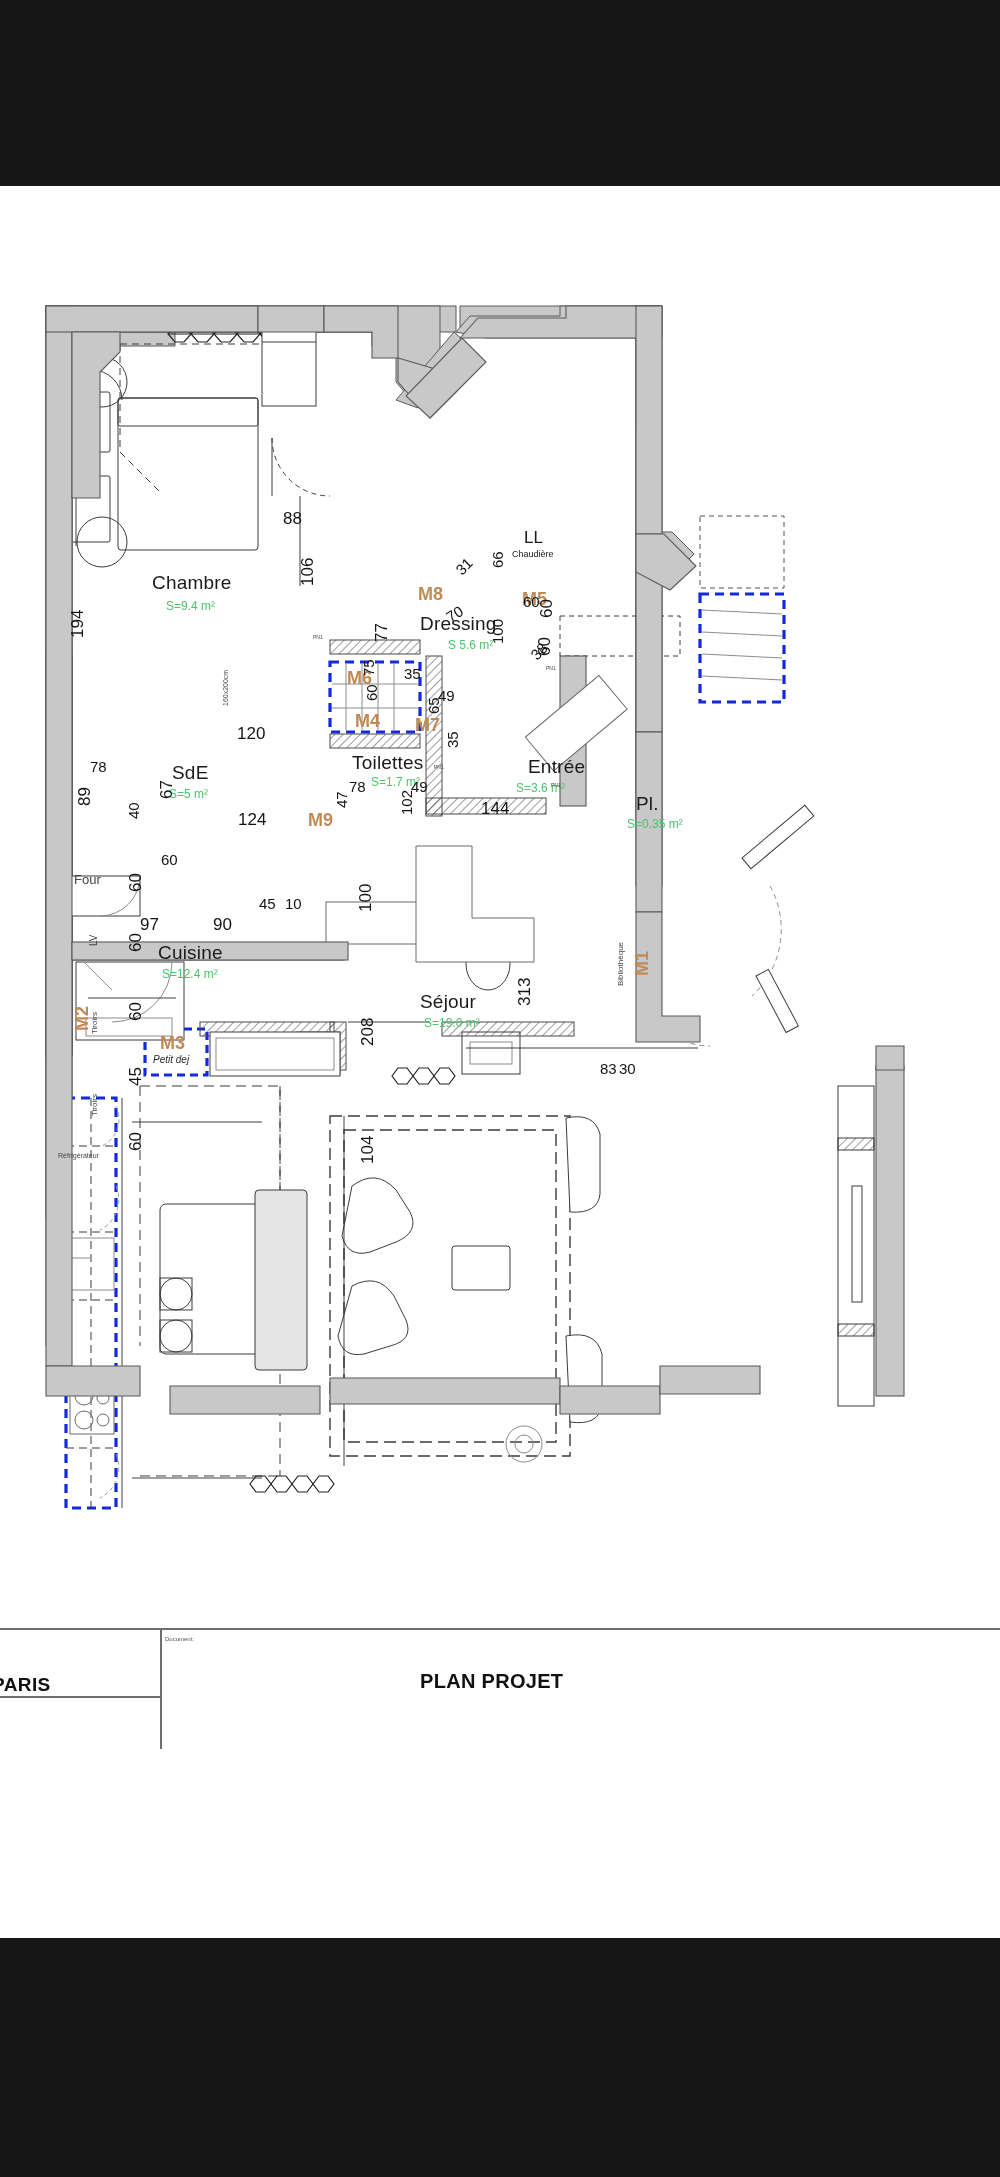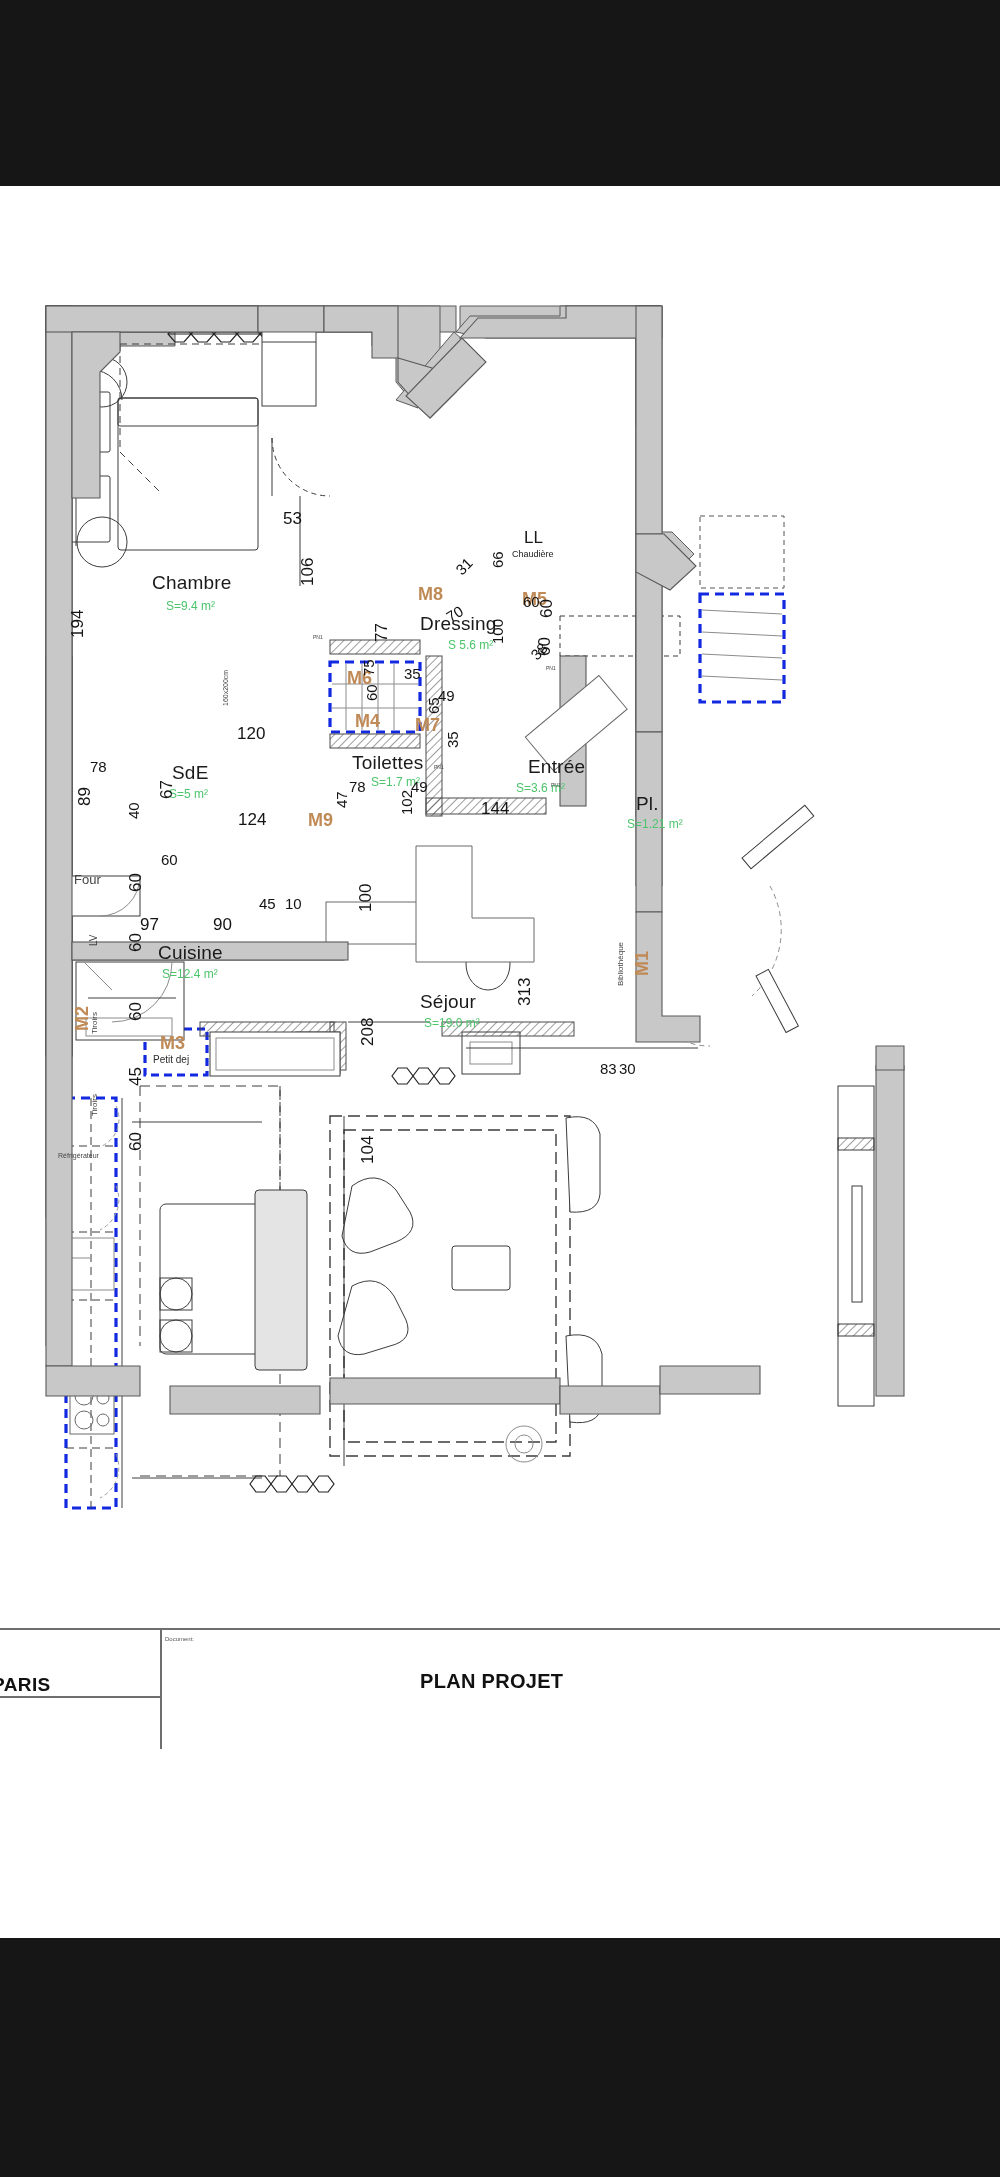--- a/index.html
+++ b/index.html
@@ -14,21 +14,21 @@
   svg{display:block;}
 
   
   .lbl{position:absolute;white-space:nowrap;color:#1a1a1a;}
   .room{font-size:19px;letter-spacing:.2px;}
   .area{font-size:12px;color:#4bc46b;}
   .dim{font-size:17px;color:#141414;}
   .dim-s{font-size:15px;color:#141414;}
   .dimv{transform-origin:0 0;transform:rotate(-90deg);}
   .mlbl{font-size:18px;font-weight:bold;color:#c08a56;}
-  .mlbl-s{font-size:10px;color:#2b2b2b;}
+  .mlbl-s{font-size:10px;color:#2b2b2b;font-style:italic;}
   .tiny{font-size:8px;color:#444;}
   .rot90{transform-origin:0 0;transform:rotate(-90deg);}
   .rot45{transform-origin:0 0;transform:rotate(-45deg);}
   .rot32{transform-origin:0 0;transform:rotate(-32deg);}
 
   
   .tb{position:absolute;left:0;top:1442px;width:1000px;height:121px;background:#fff;}
   .tb-line{position:absolute;background:#6e6e6e;}
   .tb-paris{position:absolute;left:-8px;top:1488px;font-size:19px;font-weight:bold;color:#111;letter-spacing:.4px;}
   .tb-doc{position:absolute;left:165px;top:1450px;font-size:6px;color:#555;}
@@ -420,21 +420,21 @@
       <div class="lbl room" style="left:152px;top:386px">Chambre</div>
       <div class="lbl area" style="left:166px;top:413px">S=9.4 m²</div>
 
       <div class="lbl room" style="left:420px;top:427px">Dressing</div>
       <div class="lbl area" style="left:448px;top:452px">S 5.6 m²</div>
 
       <div class="lbl room" style="left:528px;top:570px">Entrée</div>
       <div class="lbl area" style="left:516px;top:595px">S=3.6 m²</div>
 
       <div class="lbl room" style="left:636px;top:607px">Pl.</div>
-      <div class="lbl area" style="left:627px;top:631px">S=1.21 m²</div>
+      <div class="lbl area" style="left:627px;top:631px">S=0.35 m²</div>
 
       <div class="lbl room" style="left:172px;top:576px">SdE</div>
       <div class="lbl area" style="left:169px;top:601px">S=5 m²</div>
 
       <div class="lbl room" style="left:352px;top:566px">Toilettes</div>
       <div class="lbl area" style="left:371px;top:589px">S=1.7 m²</div>
 
       <div class="lbl room" style="left:158px;top:756px">Cuisine</div>
       <div class="lbl area" style="left:162px;top:781px">S=12.4 m²</div>
 
@@ -461,21 +461,21 @@
     <div>
       <div class="lbl tiny" style="left:74px;top:686px;font-size:13px">Four</div>
       <div class="lbl tiny rot90" style="left:88px;top:760px;font-size:10px">LV</div>
       <div class="lbl tiny rot90" style="left:90px;top:848px;font-size:8px">Tiroirs</div>
       <div class="lbl tiny rot90" style="left:90px;top:930px;font-size:8px">Tiroirs</div>
       <div class="lbl tiny" style="left:58px;top:966px;font-size:7px">Réfrigérateur</div>
       <div class="lbl tiny rot90" style="left:616px;top:800px;font-size:8px">Bibliothèque</div>
     </div>
 
     <div>
-      <div class="lbl dim" style="left:283px;top:323px">53</div>
+      <div class="lbl dim" style="left:283px;top:323px">88</div>
       <div class="lbl dim" style="left:237px;top:538px">120</div>
       <div class="lbl dim" style="left:238px;top:624px">124</div>
       <div class="lbl dim-s" style="left:90px;top:572px">78</div>
       <div class="lbl dim-s" style="left:349px;top:592px">78</div>
       <div class="lbl dim-s" style="left:411px;top:592px">49</div>
       <div class="lbl dim" style="left:481px;top:613px">144</div>
       <div class="lbl dim-s" style="left:404px;top:479px">35</div>
       <div class="lbl dim-s" style="left:438px;top:501px">49</div>
       <div class="lbl dim-s" style="left:161px;top:665px">60</div>
       <div class="lbl dim" style="left:140px;top:729px">97</div>

